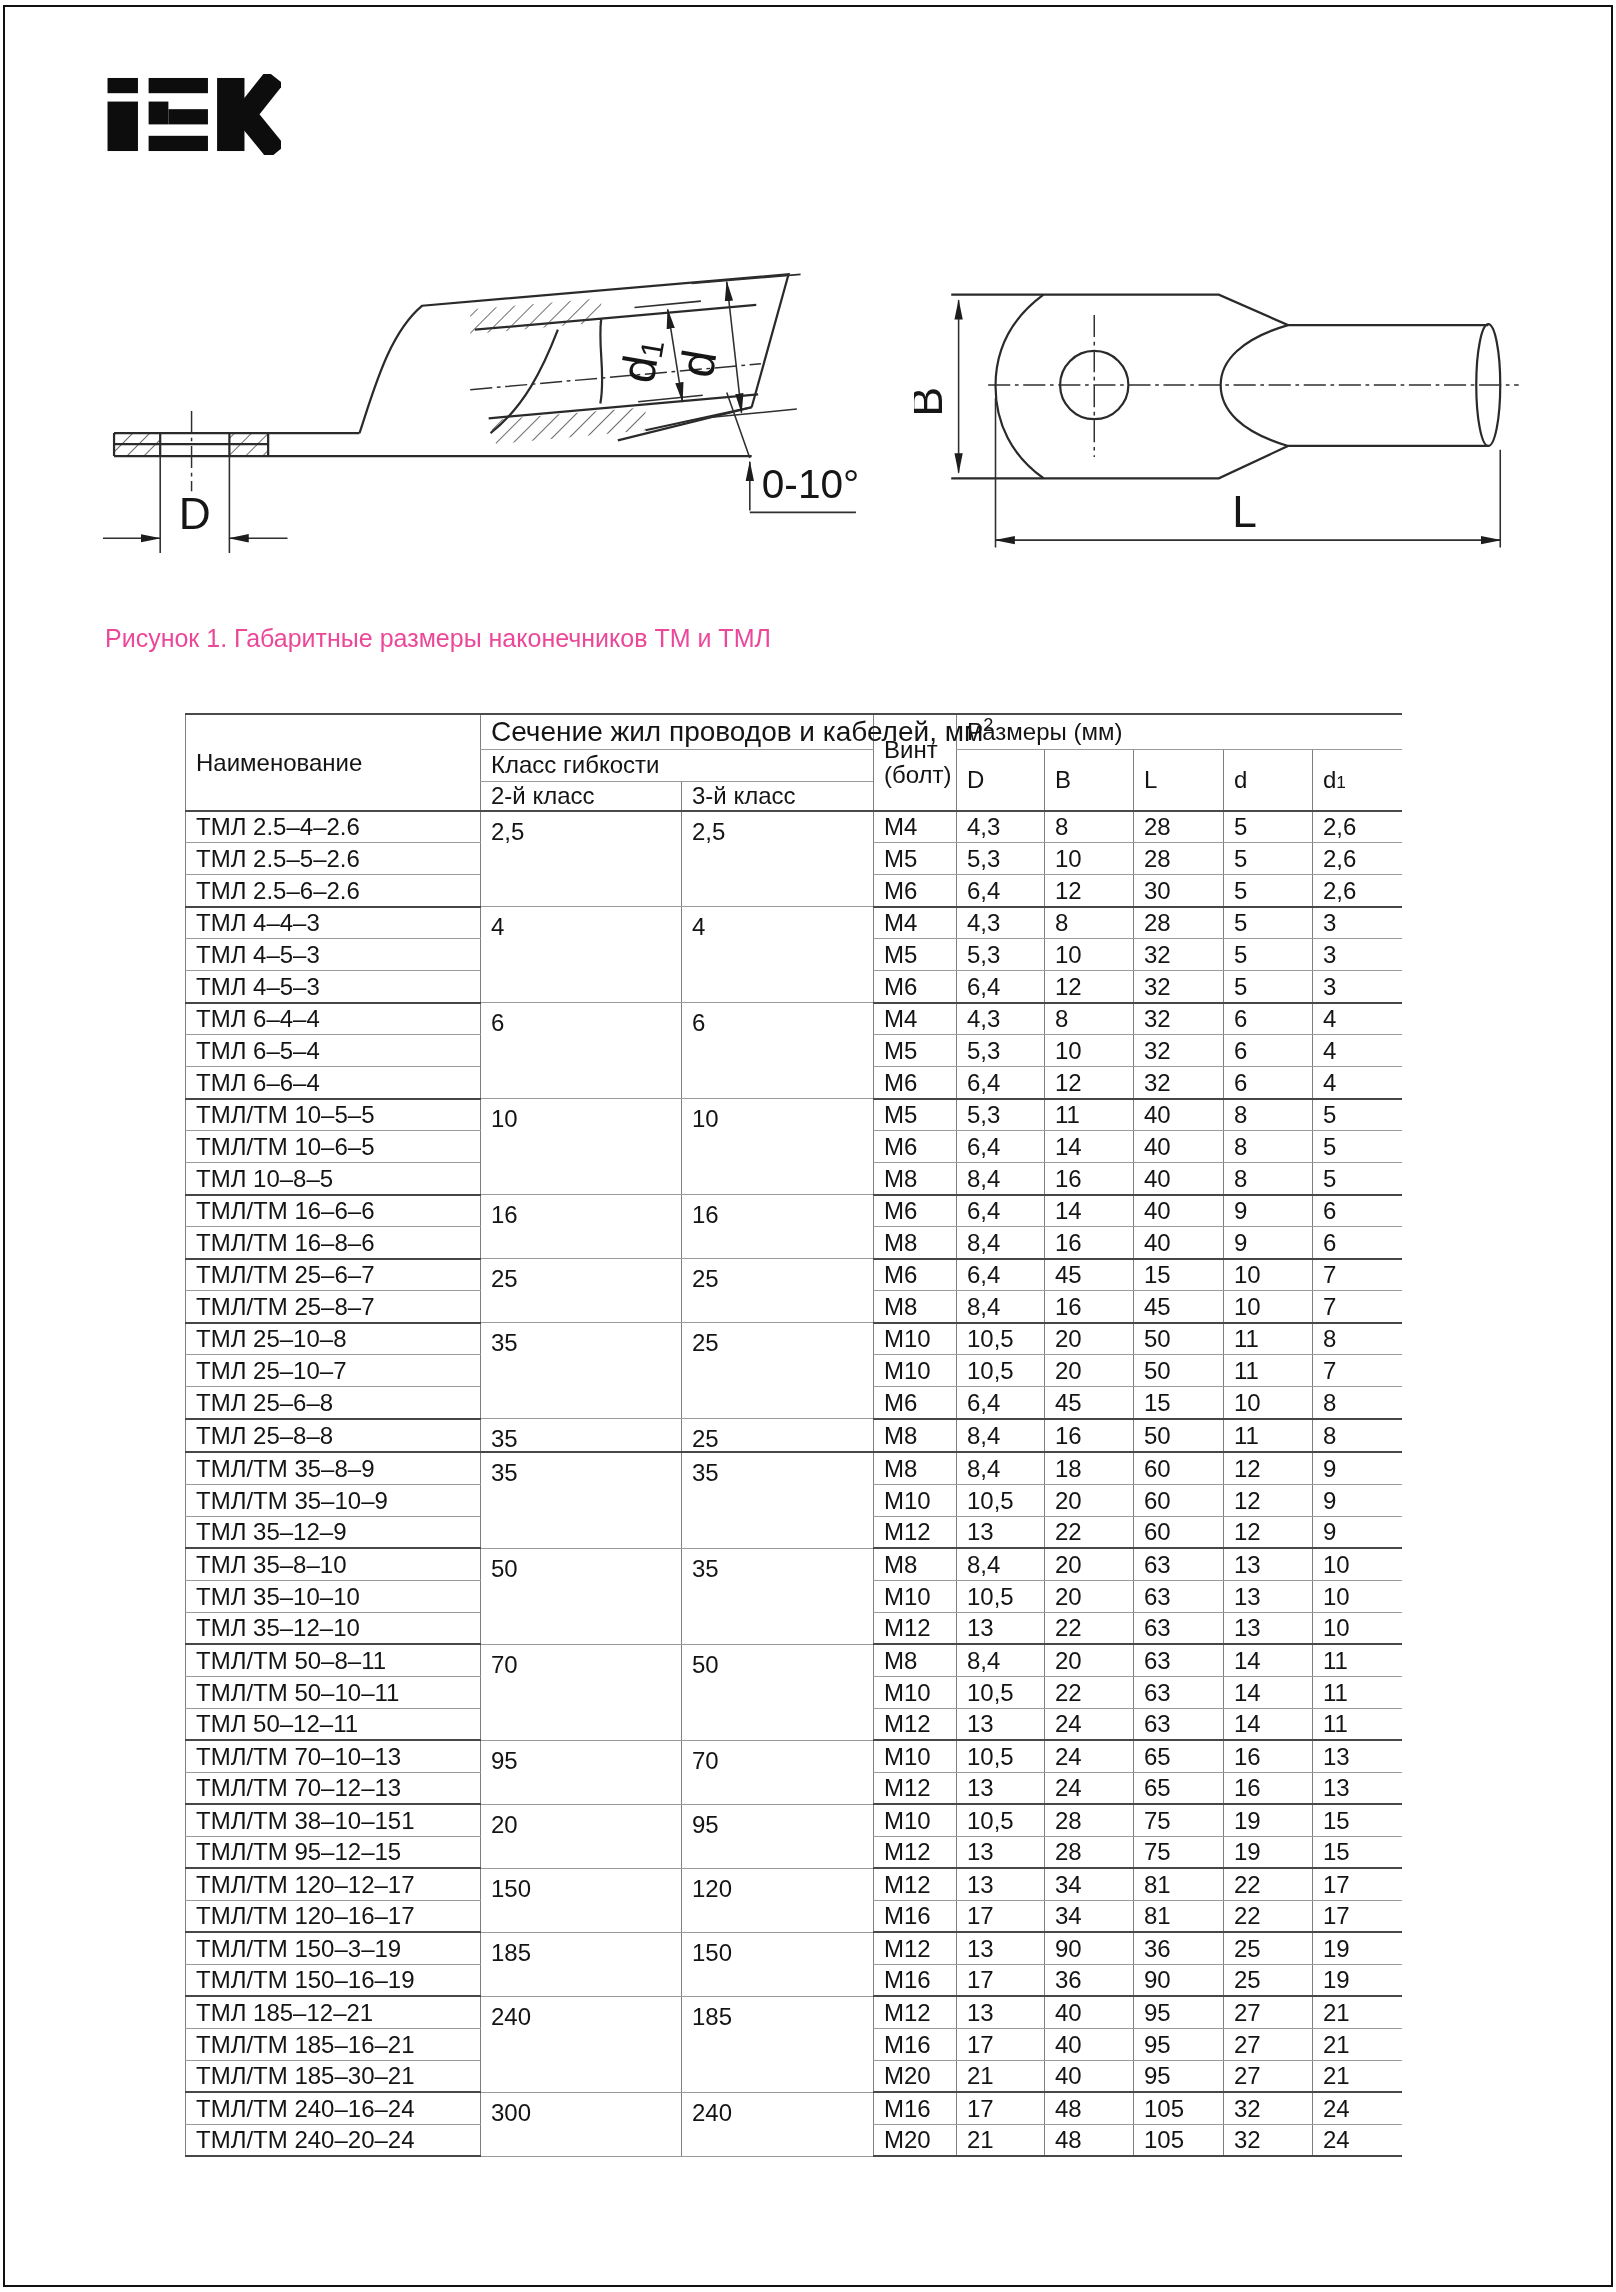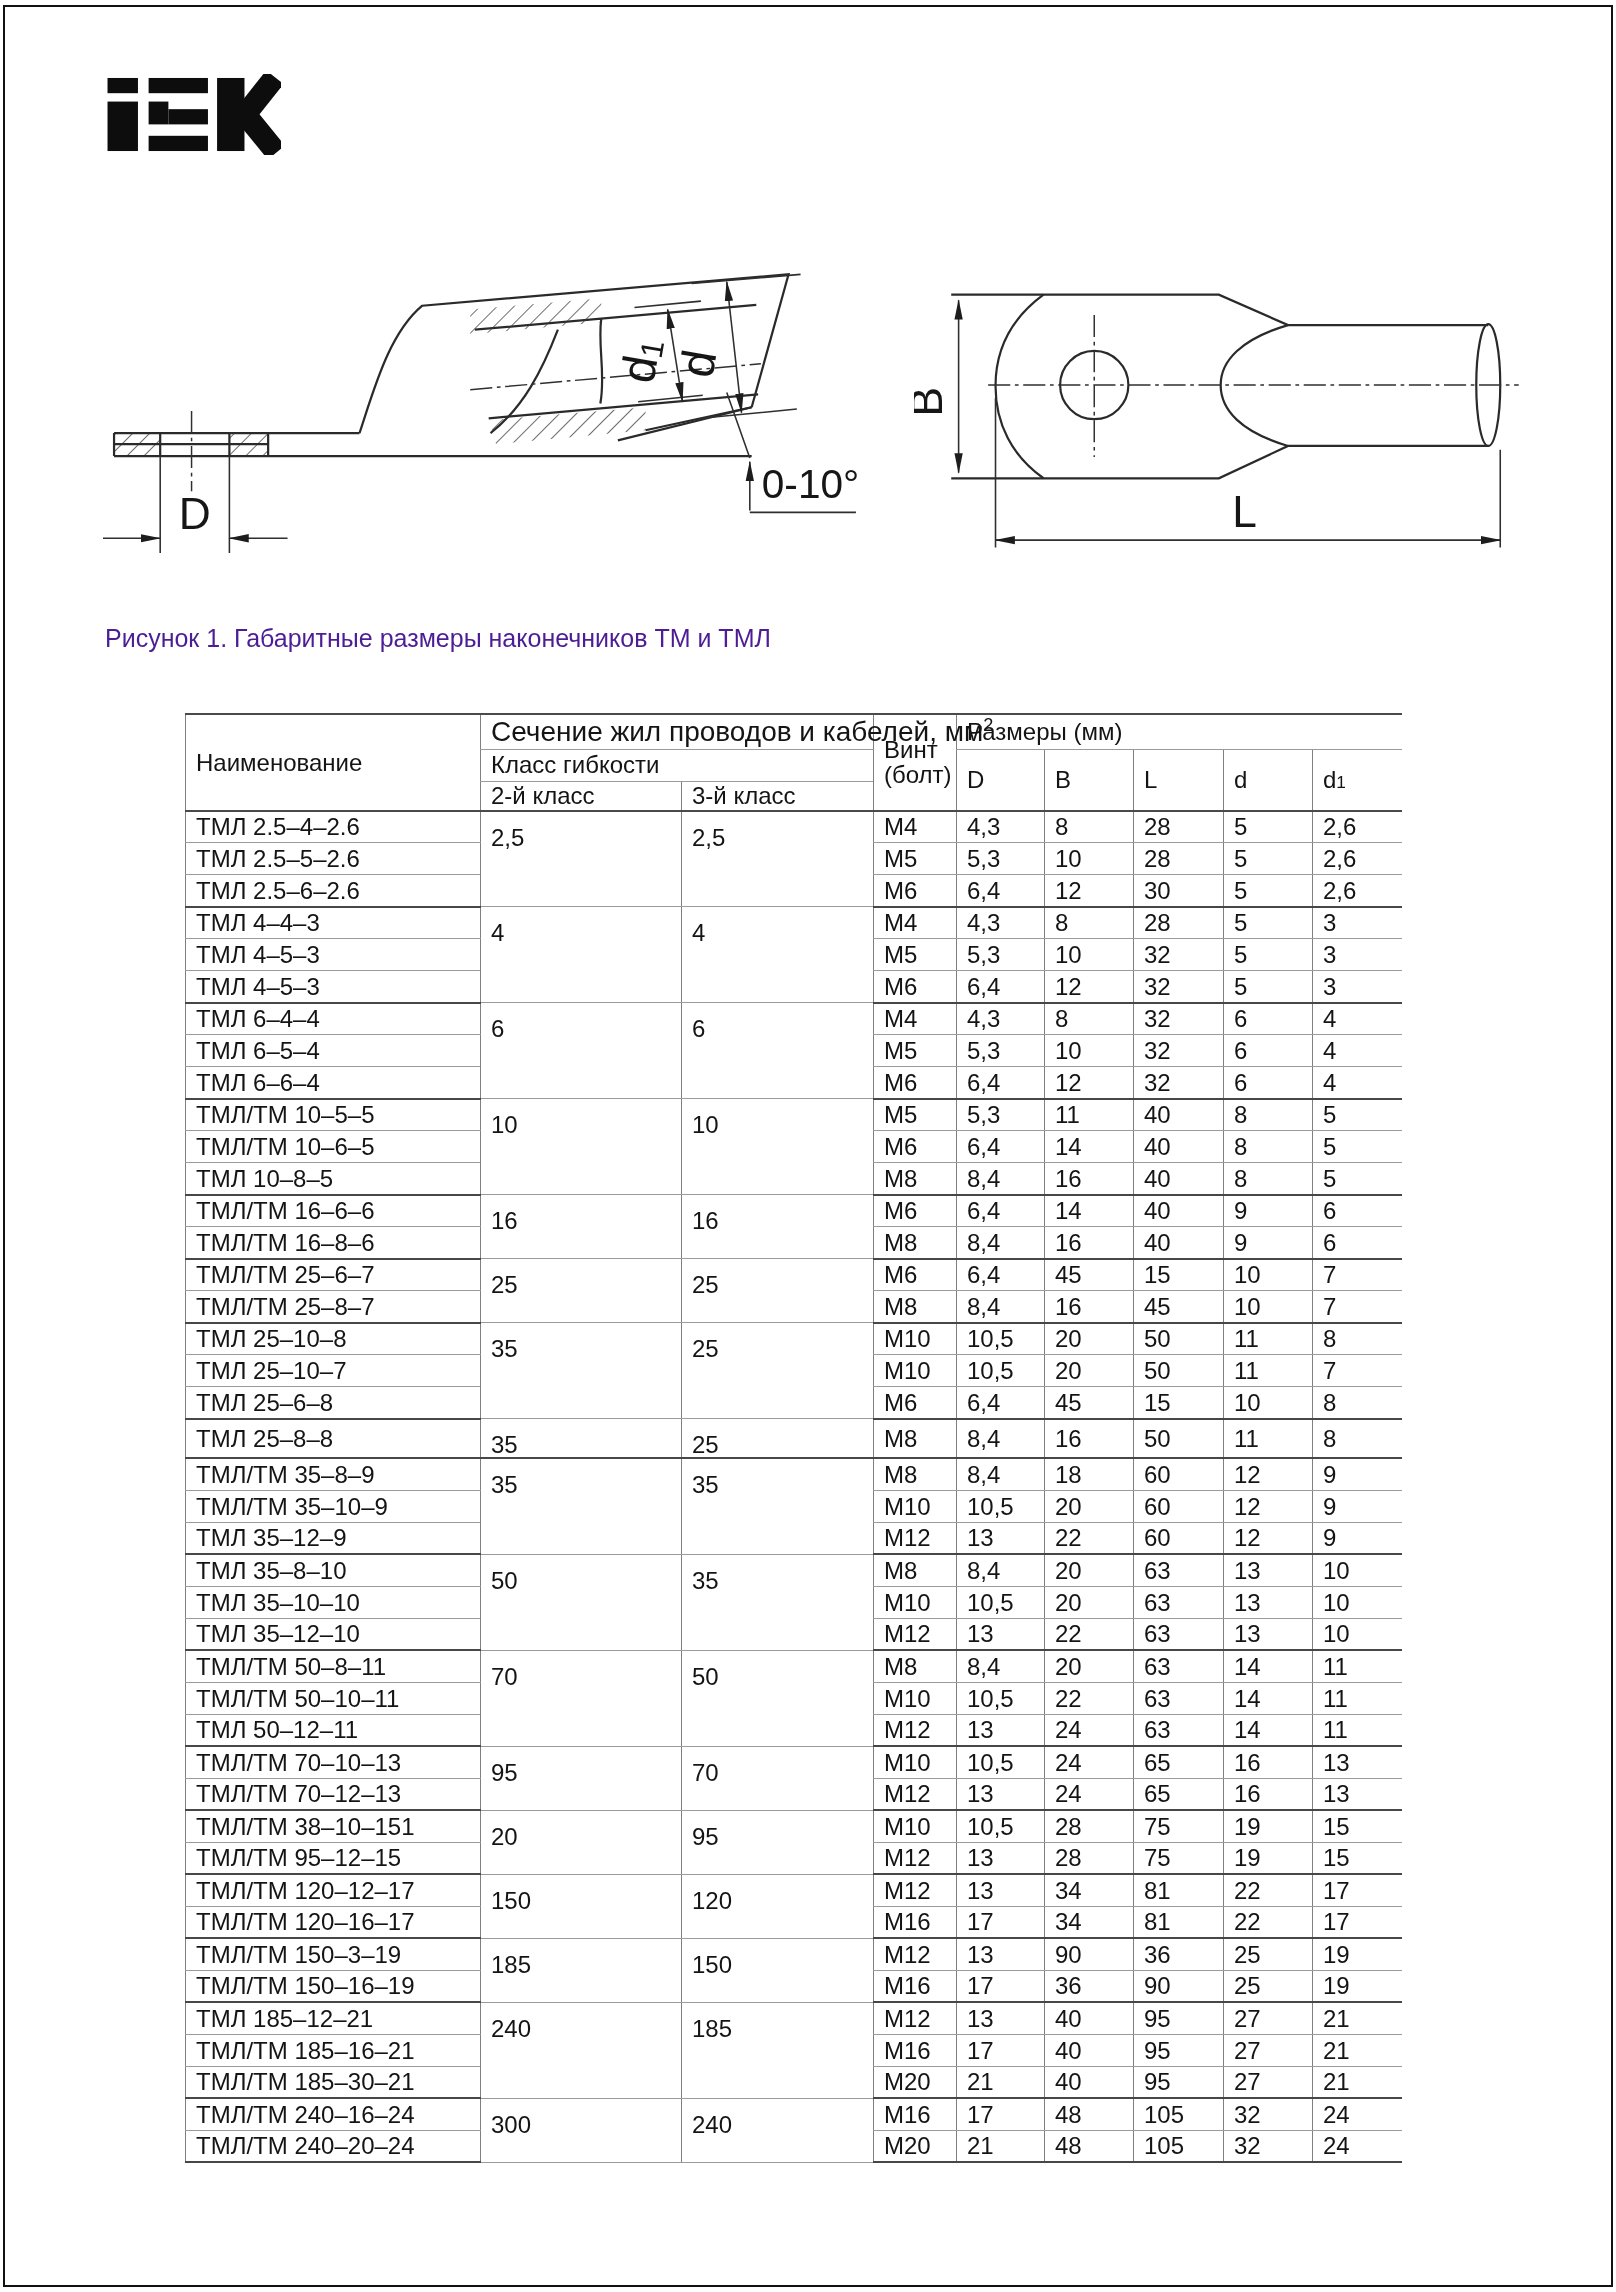--- a/index.html
+++ b/index.html
@@ -2,35 +2,35 @@
 <html style="font-size:14.8px"><head>
 <meta charset="utf-8">
 <style>
   html,body{margin:0;padding:0;background:#e8e8e8;}
   .page{position:relative;width:1617px;height:2293px;background:#ffffff;overflow:hidden;
         font-family:"Liberation Sans",sans-serif;color:#111;}
   .frame{position:absolute;left:2.8px;top:4.6px;width:1606px;height:2278px;border:2.8px solid #111;}
   .logo{position:absolute;left:106px;top:74px;}
   .figL{position:absolute;left:55px;top:171px;}
   .figR{position:absolute;left:914px;top:171px;}
-  .caption{position:absolute;left:105px;top:624px;font-size:25px;color:#4c1d95;}
+  .caption{position:absolute;left:105px;top:624px;font-size:25px;color:#ec4899;}
   .tblwrap{position:absolute;left:185px;top:713px;}
   table.dims{border-collapse:collapse;table-layout:fixed;width:1215px;font-size:24px;color:#141414;}
   table.dims th, table.dims td{
       border-left:1.4px solid #7f7f7f;
       border-bottom:1.4px solid #9b9b9b;
       font-weight:normal;text-align:left;vertical-align:middle;
       padding:0 3.7px 0 10px;line-height:1.05;overflow:visible;white-space:nowrap;}
   thead tr.h1 th{border-top:2.3px solid #4a4a4a;}
   thead th{vertical-align:top;padding-top:3.7px;}
   thead th.hb{border-bottom:2px solid #4a4a4a;}
   thead th.sec{font-size:28px;}
   tr.h1{height:35px;} tr.h2{height:32px;} tr.h3{height:29.5px;}
   tbody tr{height:32px;}
-  tbody td.c-sec{vertical-align:top;padding-top:13px;}
+  tbody td.c-sec{vertical-align:top;padding-top:7px;}
   tbody tr.gend td{border-bottom:2px solid #474747;}
   sup{font-size:65%;}
   .sub1{font-size:72%;}
   .stroke{stroke:#2a2a2a;fill:none;stroke-width:2.4;}
   .thin{stroke:#2f2f2f;fill:none;stroke-width:1.7;}
   .cl{stroke:#2f2f2f;fill:none;stroke-width:1.6;stroke-dasharray:24 5 4 5;}
   .dimtext{font-family:"Liberation Sans",sans-serif;fill:#161616;}
 </style>
 </head>
 <body>

